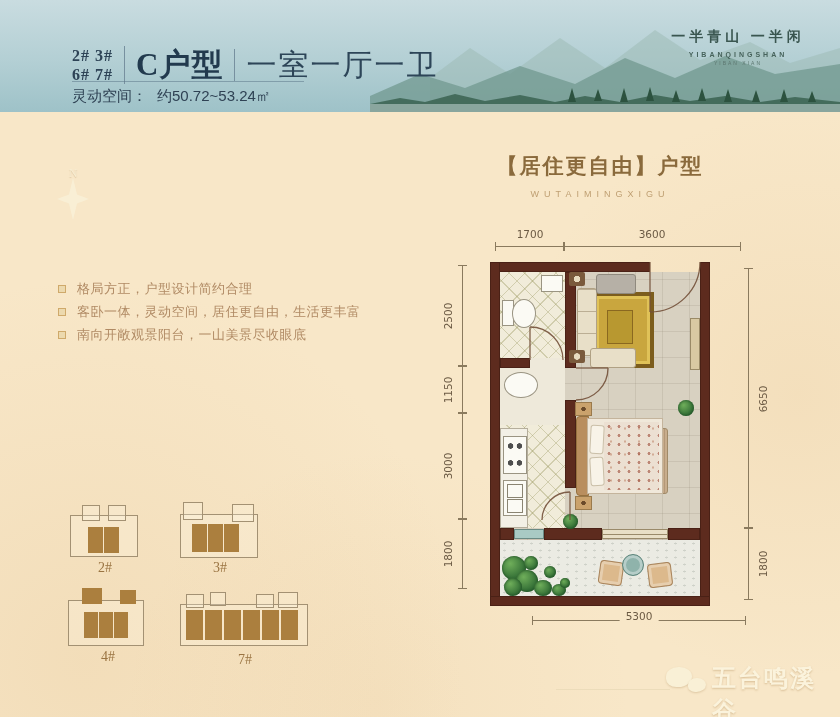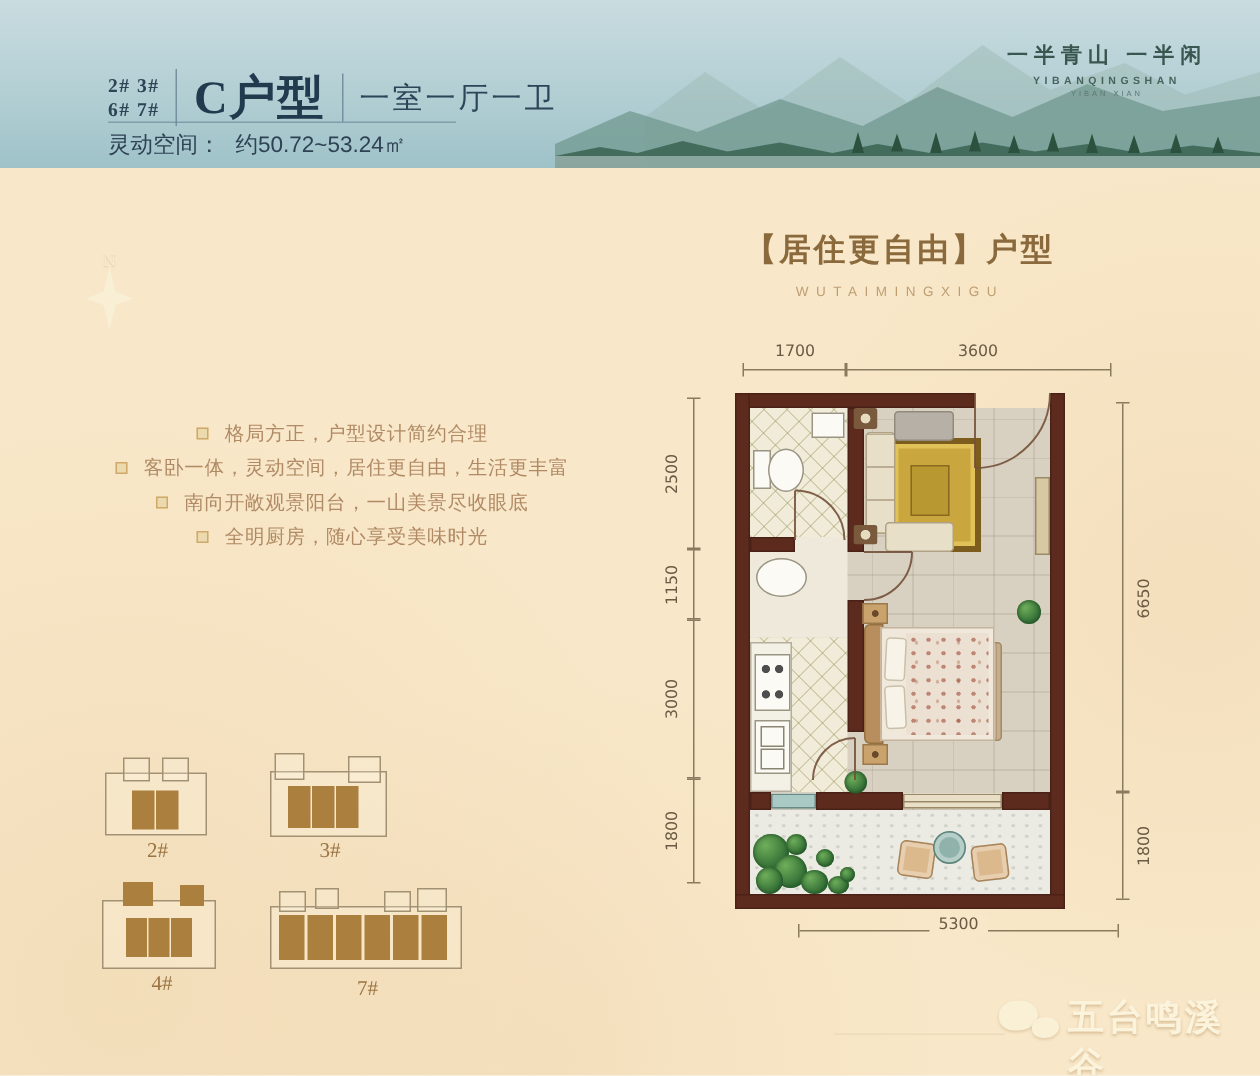--- a/index.html
+++ b/index.html
@@ -11,38 +11,38 @@
   .abs{position:absolute;}
 
   
   #header{position:absolute;left:0;top:0;width:840px;height:112px;
     background:linear-gradient(180deg,#c9dce0 0%,#b3cfd4 55%,#9ec2c8 100%);overflow:hidden;}
   #brand{position:absolute;left:648px;top:28px;width:180px;text-align:center;}
   #brand .slogan{font-family:"Liberation Serif",serif;font-size:14px;letter-spacing:4px;color:#3a5650;font-weight:bold;}
   #brand .en{font-size:7px;letter-spacing:3px;color:#47635c;margin-top:5px;font-weight:bold;}
   #brand .ensub{font-size:5px;letter-spacing:2px;color:#5c766f;margin-top:2px;}
   #title-row{position:absolute;left:72px;top:44px;display:flex;align-items:center;gap:11px;color:#27404f;}
-  #units{font-family:"Liberation Serif",serif;font-size:13px;font-weight:bold;line-height:1.2;letter-spacing:1px;color:#2d4356;}
+  #units{font-family:"Liberation Serif",serif;font-size:16px;font-weight:bold;line-height:1.2;letter-spacing:1px;color:#2d4356;}
   .vdiv{width:1px;background:#77909f;}
   #unit-name{font-family:"Liberation Serif",serif;font-size:31px;font-weight:bold;color:#223a4e;letter-spacing:1px;}
-  #layout-desc{font-family:"Liberation Serif",serif;font-size:20px;color:#2d4558;letter-spacing:2px;}
+  #layout-desc{font-family:"Liberation Serif",serif;font-size:30px;color:#2d4558;letter-spacing:2px;}
   #hrule{position:absolute;left:72px;top:81px;width:232px;height:1px;background:#5f7a8c;opacity:.55;}
   #area-row{position:absolute;left:72px;top:87px;font-size:15px;color:#2f4254;}
   #area-row .val{margin-left:10px;}
 
   
   #compass-n{position:absolute;left:58px;top:166px;width:30px;text-align:center;font-size:12px;color:#f7edd2;font-family:"Liberation Serif",serif;text-shadow:0 1px 1px rgba(160,120,70,.3);}
   
   #sect{position:absolute;left:450px;top:152px;width:300px;text-align:center;}
   #sect .main{font-family:"Liberation Serif",serif;font-size:21px;font-weight:bold;color:#8a6a3c;letter-spacing:2px;}
   #sect .sub{font-size:9px;letter-spacing:5px;color:#bf9f72;margin-top:9px;}
 
   
   #features{position:absolute;left:58px;top:282px;width:340px;}
-  .feat{display:flex;align-items:center;margin-bottom:9px;height:14px;justify-content:center;}
+  .feat{display:flex;align-items:center;margin-bottom:9px;height:14px;}
   .feat .bullet{width:6px;height:6px;border:1px solid #cfa96a;background:#ecd9ae;margin-right:11px;flex:none;}
   .feat .txt{font-size:13px;color:#b08a64;letter-spacing:.5px;white-space:nowrap;}
 
   
   .wall{position:absolute;background:#5d2b1e;box-shadow:inset 0 0 0 1px rgba(40,15,8,.35);}
   .floor-grid{position:absolute;background-color:#d8d1c1;
     background-image:repeating-linear-gradient(0deg,rgba(115,105,85,.14) 0 1px,transparent 1px 26px),
                      repeating-linear-gradient(90deg,rgba(115,105,85,.14) 0 1px,transparent 1px 27px);}
   .floor-tile{position:absolute;background-color:#f1ecda;
     background-image:repeating-linear-gradient(45deg,rgba(150,148,90,.35) 0 1px,transparent 1px 11px),
@@ -135,24 +135,20 @@
         <span class="txt">格局方正，户型设计简约合理</span>
       </div>
     <div class="feat">
         <span class="bullet"></span>
         <span class="txt">客卧一体，灵动空间，居住更自由，生活更丰富</span>
       </div>
     <div class="feat">
         <span class="bullet"></span>
         <span class="txt">南向开敞观景阳台，一山美景尽收眼底</span>
       </div>
-    <div class="feat">
-        <span class="bullet"></span>
-        <span class="txt">全明厨房，随心享受美味时光</span>
-      </div>
   </div>
 
   <div class="floor-grid" style="left:500px;top:272px;width:200px;height:268px;"></div>
   <div class="floor-tile" style="left:500px;top:272px;width:65px;height:86px;"></div>
   <div class="floor-plain" style="left:500px;top:358px;width:65px;height:67px;"></div>
   <div class="floor-tile" style="left:500px;top:425px;width:65px;height:103px;"></div>
   <div class="floor-balcony" style="left:500px;top:540px;width:200px;height:56px;"></div>
 
   <div class="wall" style="left:490px;top:262px;width:160px;height:10px;"></div>
   <div class="wall" style="left:700px;top:262px;width:10px;height:10px;"></div>

